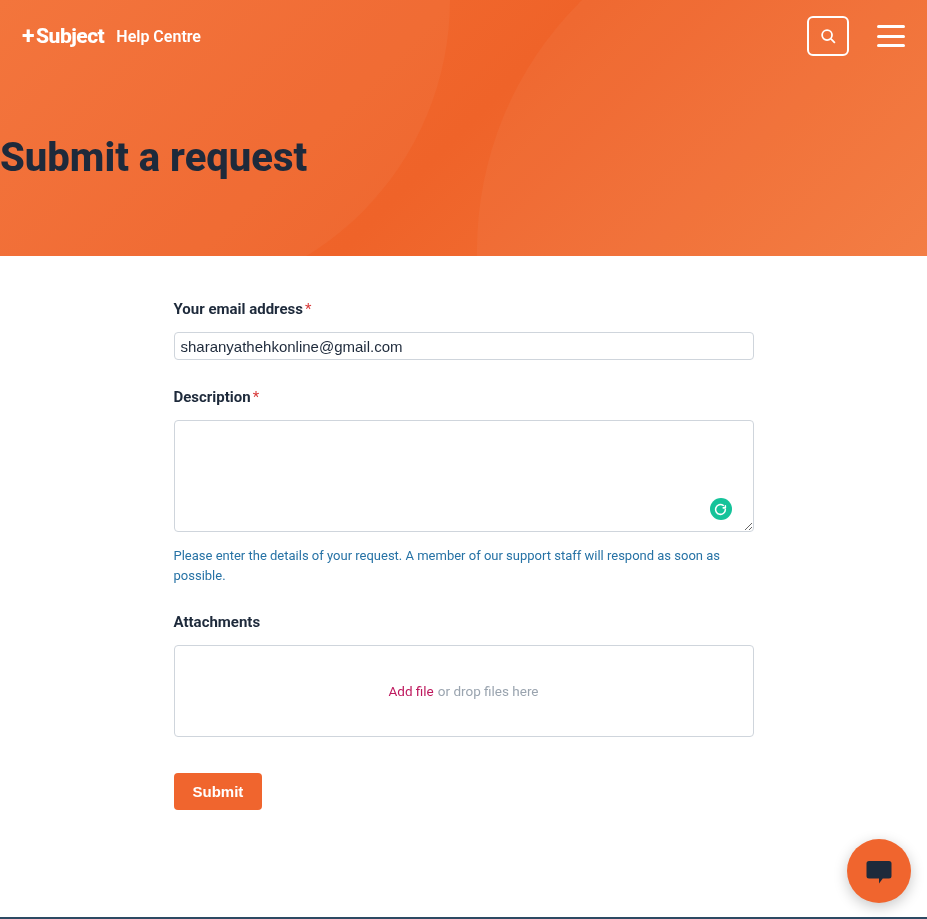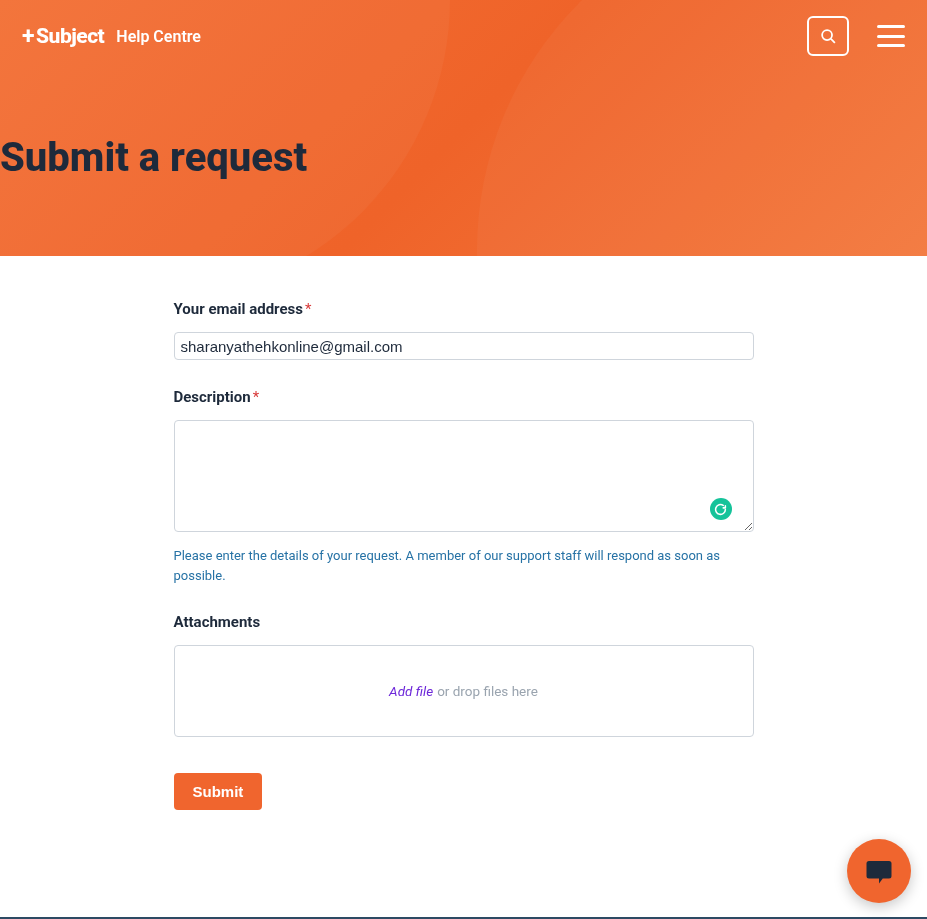--- a/index.html
+++ b/index.html
@@ -178,23 +178,22 @@
     .dropzone {
       border: 1px solid #cfd5dc;
       border-radius: 4px;
       height: 92px;
       display: flex;
       align-items: center;
       justify-content: center;
       font-size: 13.5px;
     }
     .add-file {
-      color: #6d28d9;
+      color: #be185d;
       margin-right: 4px;
-      font-style: italic;
     }
     .drop-text {
       color: #9aa4af;
     }
     .submit-btn {
       background: #f0652e;
       color: #fff;
       border: none;
       padding: 10px 19px;
       border-radius: 4px;

